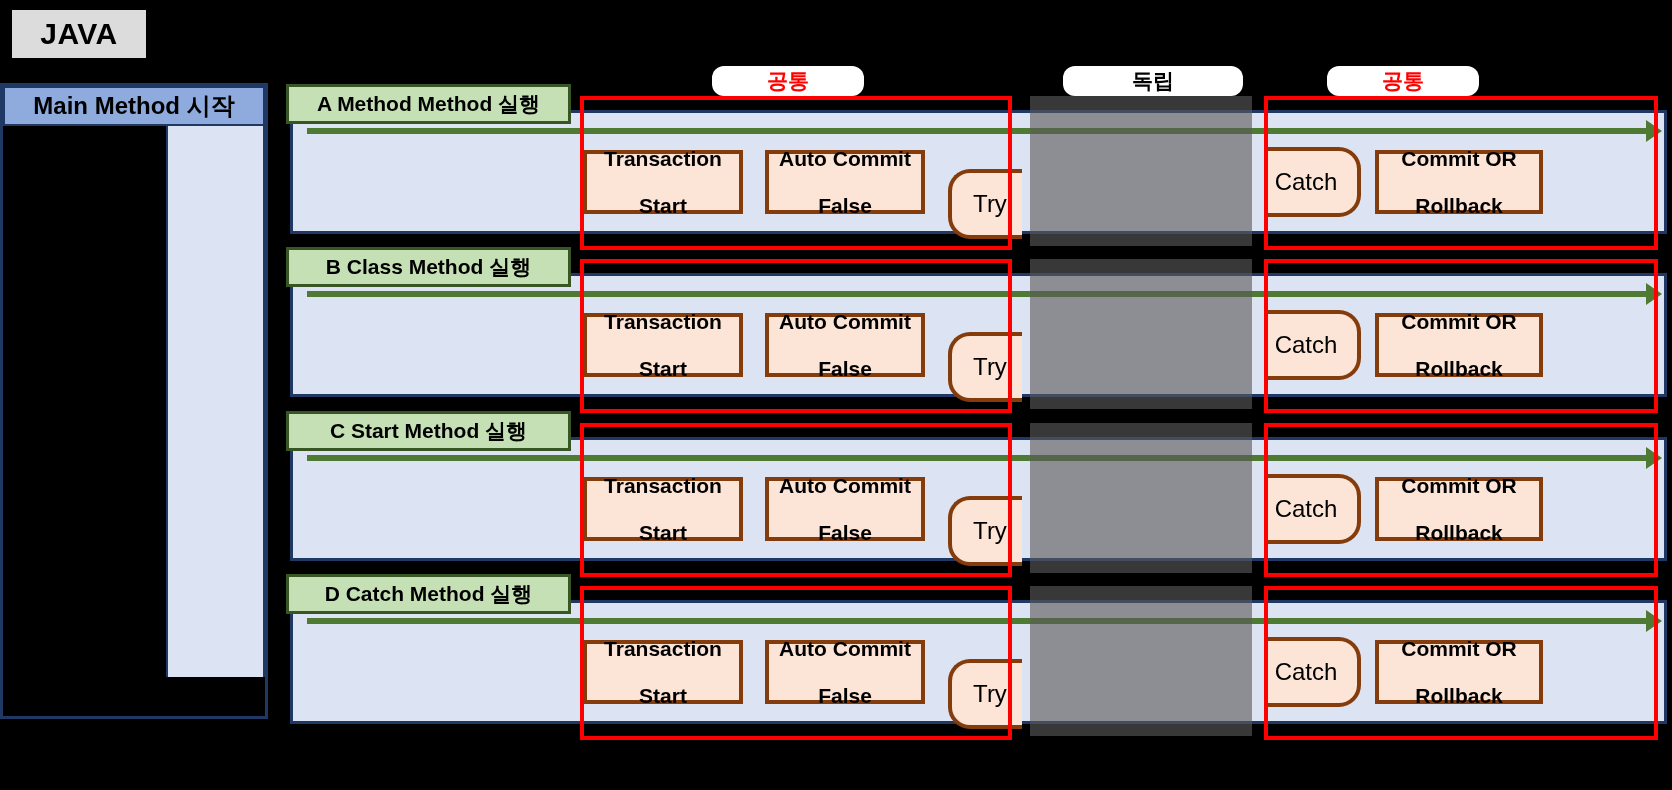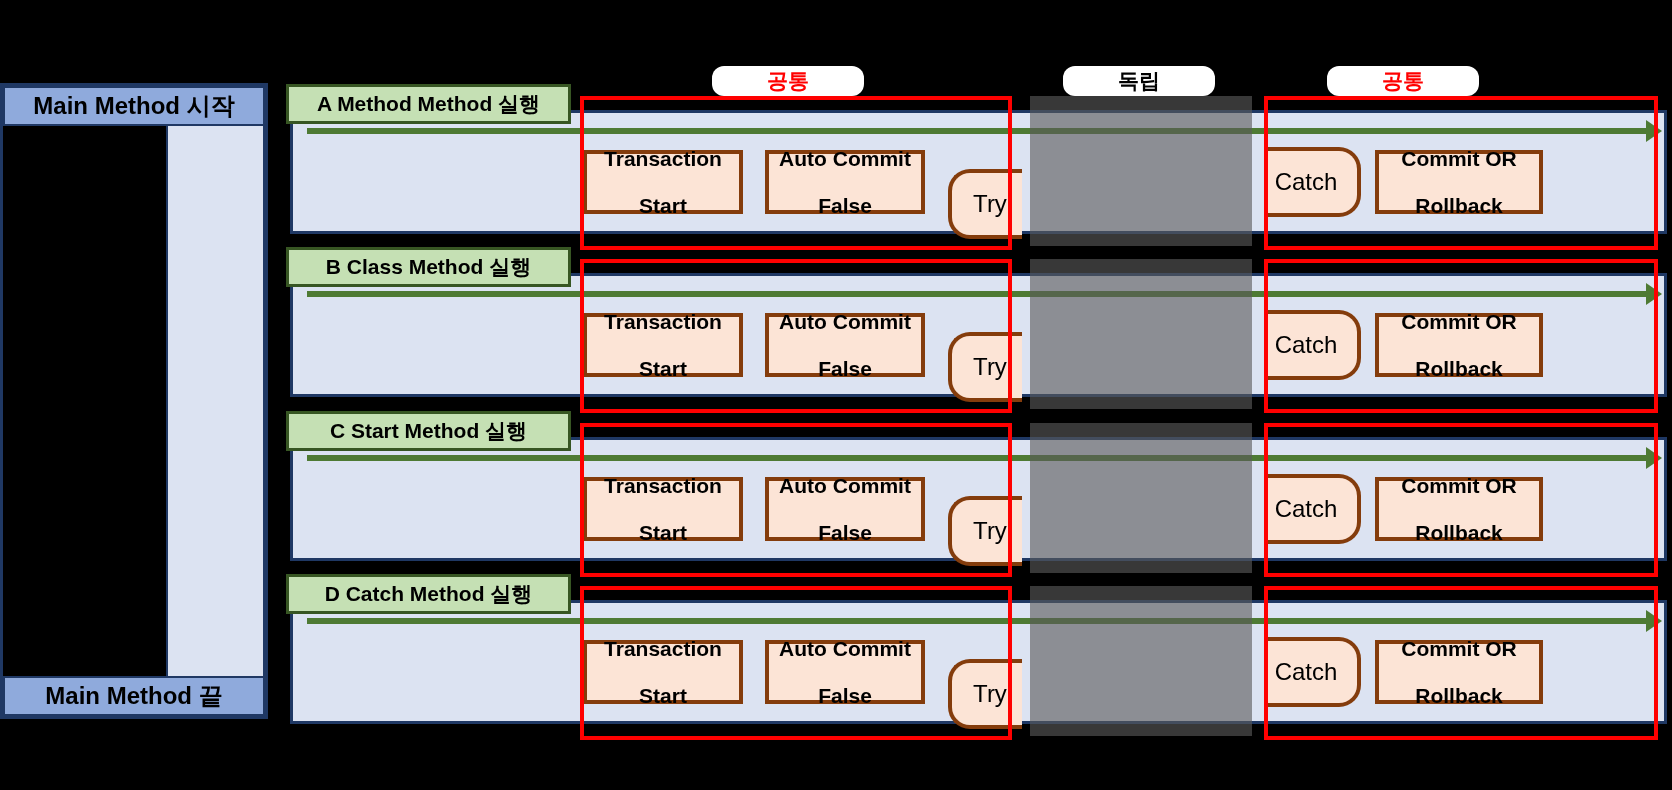--- a/index.html
+++ b/index.html
@@ -84,25 +84,25 @@
     display:flex;align-items:center;justify-content:center;
     font-size:21px;font-weight:700;color:#ff0000;border-radius:12px;
   }
   .caption.black{color:#000000;}
 </style>
 </head>
 <body>
 
 <div id="canvas">
 
+  <div class="java-tag">JAVA</div>
 
   <div class="main-col">
     <div class="main-bar top">Main Method 시작</div>
     <div class="main-stem"></div>
-    <div class="main-bar bot">Main Method 끝</div>
   </div>
 
   <div id="rows-host">
       <div class="row" style="top: 84px;">
         <div class="row-body" style="height: 124px;"></div>
         <div class="row-label">A Method Method 실행</div>
       </div>
       <div class="row" style="top: 247px;">
         <div class="row-body" style="height: 124px;"></div>
         <div class="row-label">B Class Method 실행</div>
@@ -130,21 +130,21 @@
       <div class="red-frame" style="left: 580px; width: 432px; top: 259px; height: 154px;"></div>
       <div class="red-frame" style="left: 1264px; width: 394px; top: 259px; height: 154px;"></div>
       <div class="red-frame" style="left: 580px; width: 432px; top: 423px; height: 154px;"></div>
       <div class="red-frame" style="left: 1264px; width: 394px; top: 423px; height: 154px;"></div>
       <div class="red-frame" style="left: 580px; width: 432px; top: 586px; height: 154px;"></div>
       <div class="red-frame" style="left: 1264px; width: 394px; top: 586px; height: 154px;"></div>
     </div>
 
   <div id="captions-host">
       <div class="caption" style="left: 712px; width: 152px; top: 66px;">공통</div>
-      <div class="caption black" style="left: 1063px; width: 152px; top: 66px;">독립</div>
+      <div class="caption black" style="left: 1063px; width: 180px; top: 66px;">독립</div>
       <div class="caption" style="left: 1327px; width: 152px; top: 66px;">공통</div>
     </div>
 
 <div class="arrow-line" style="position: absolute; left: 307px; top: 128px; width: 1339px;"></div>
     <div class="arrow-head" style="left: 1646px; top: 120px;"></div>
     <div class="pbox" style="left: 583px; width: 160px; height: 64px; top: 150px; flex-direction: column;">
       <span>Transaction</span>
       <br>
       <span>Start</span>
     </div>

